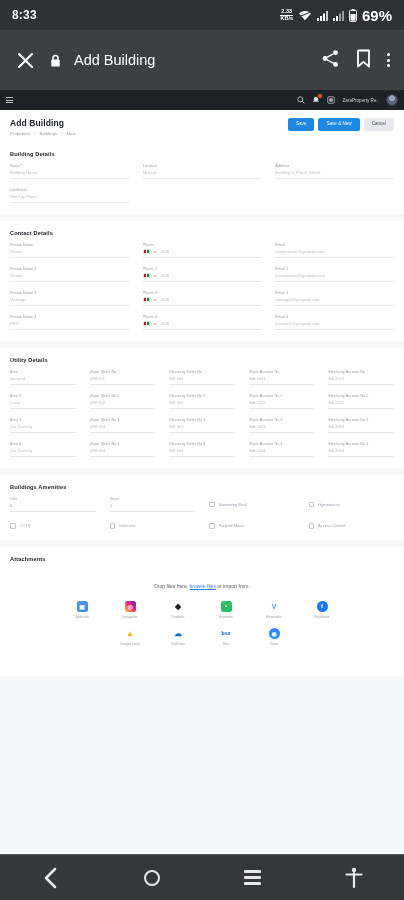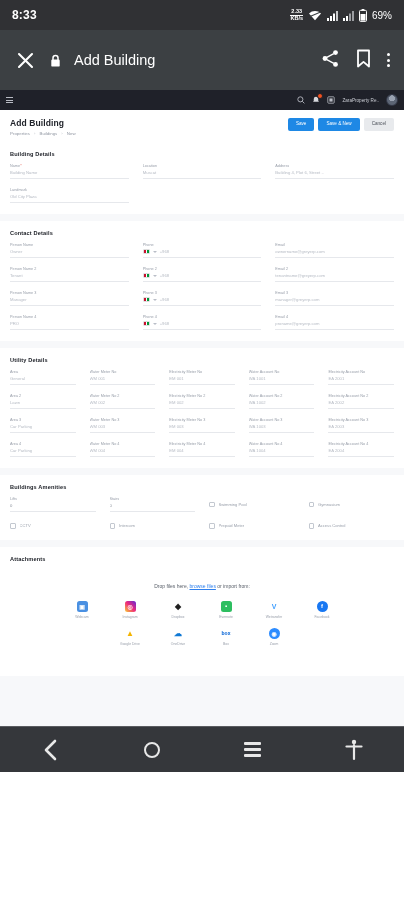--- a/index.html
+++ b/index.html
@@ -2,34 +2,34 @@
 <html><head>
 <meta charset="utf-8">
 <style>
   * { box-sizing: border-box; margin: 0; padding: 0; }
   html, body {
     width: 404px; height: 900px;
     background: #ffffff;
     font-family: "Liberation Sans", sans-serif;
     overflow: hidden;
   }
-  .phone { width: 404px; height: 772px; position: relative; display: flex; flex-direction: column; background:#fff; }
+  .phone { width: 404px; height: 900px; position: relative; display: flex; flex-direction: column; background:#fff; }
 
   
   .statusbar {
     height: 30px; background: #303134; color: #ffffff;
     display: flex; align-items: center; justify-content: space-between;
     padding: 0 12px; flex: 0 0 30px;
   }
   .sb-time { font-size: 12px; font-weight: bold; letter-spacing:.2px; }
   .sb-right { display: flex; align-items: center; gap: 5px; }
   .sb-rate { display:flex; flex-direction:column; align-items:center; line-height:1; }
   .sb-rate .r1 { font-size: 5.5px; font-weight:bold; }
   .sb-rate .r2 { font-size: 5.5px; font-weight:bold; border-top:1px solid #fff; }
-  .sb-batt { font-size: 10px; font-weight: normal; }
+  .sb-batt { font-size: 15px; font-weight: bold; }
   svg.ic { display:block; }
 
   
   .chrome {
     height: 60px; background: #3c4043; color:#fff;
     display:flex; align-items:center; padding: 0 14px; gap: 12px; flex:0 0 60px;
   }
   .chrome-close { width:22px; height:22px; display:flex; align-items:center; justify-content:center; }
   .chrome-lock { width:14px; display:flex; align-items:center; justify-content:center; }
   .chrome-titles { flex:1; min-width:0; }

